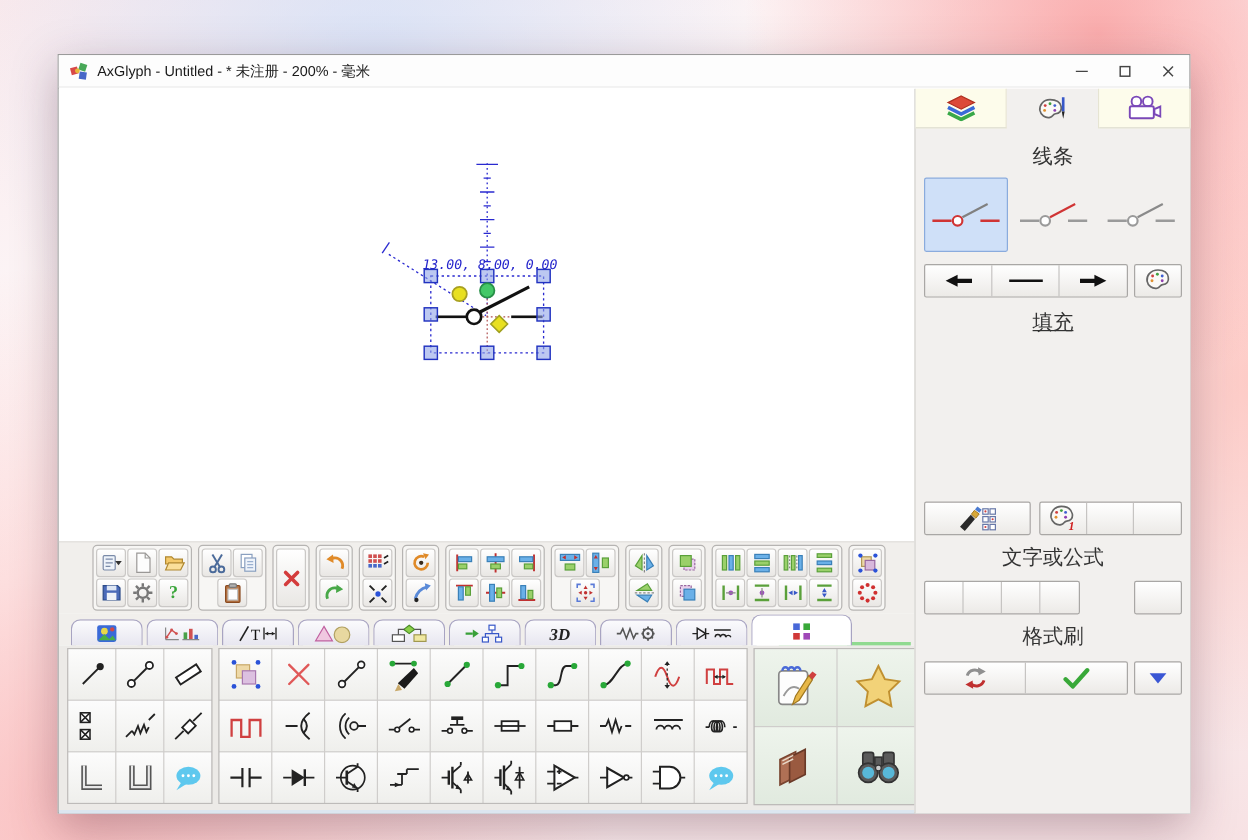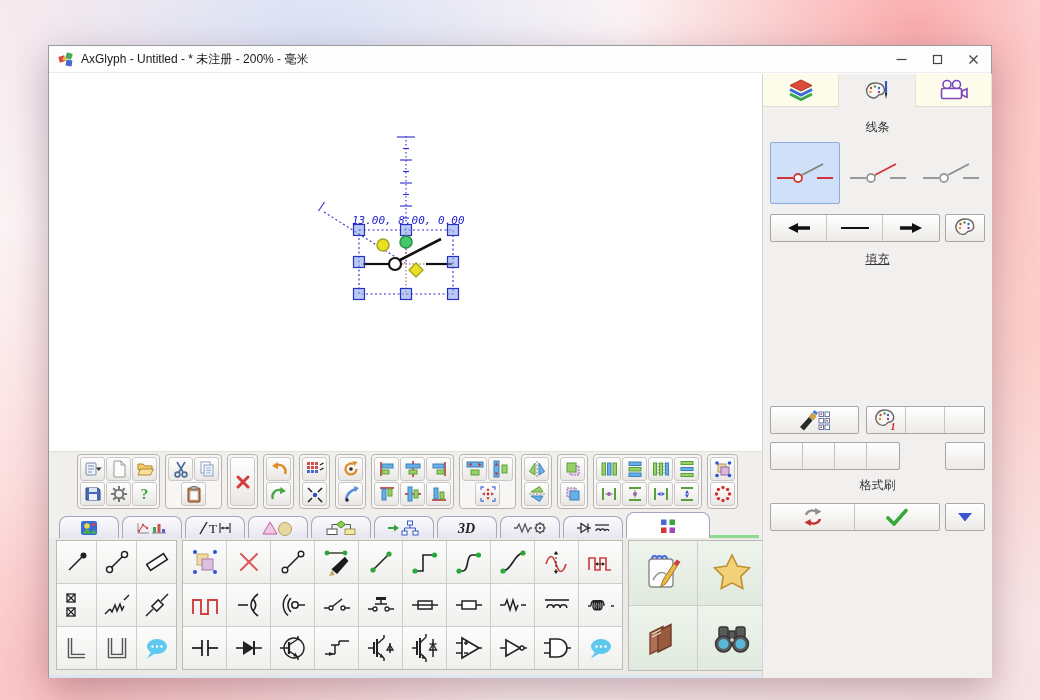--- a/index.html
+++ b/index.html
@@ -47,21 +47,21 @@
   .pal-right .pal-cell{background:linear-gradient(#eef4ec,#e1eadf);}
   .win-bottom{position:absolute;left:0;top:629px;width:713px;height:3px;background:#dce6f0;}
   
   .rpanel{position:absolute;left:713px;top:28px;width:230px;height:604px;background:#f2f0ee;
     border-left:1px solid #d4d2d0;box-sizing:border-box;}
   .rp-tabs{display:flex;height:33px;}
   .rp-tab{flex:1;display:flex;align-items:center;justify-content:center;background:#fdfceb;
     border-right:1px solid #e6e4d2;border-bottom:1px solid #deDCd0;border-bottom:1px solid #dedcd0;}
   .rp-tab.active{background:#f2f0ee;border-bottom:none;}
   .rp-content{position:relative;}
-  .rp-label{text-align:center;font-size:12px;color:#333;}
+  .rp-label{text-align:center;font-size:17px;color:#333;}
   .lbl-lines{margin-top:12px;}
   .ls-row{display:flex;gap:3px;padding-left:7px;margin-top:6px;}
   .ls-item{width:70px;height:62px;display:flex;align-items:center;justify-content:center;border:1px solid transparent;border-radius:2px;box-sizing:border-box;}
   .ls-item.selected{background:#cfe0f8;border:1px solid #8aabdd;}
   .arrow-row{display:flex;margin:10px 7px 0;justify-content:space-between;align-items:center;}
   .btn-group{display:flex;border:1px solid #a9a7a5;border-radius:2px;background:linear-gradient(#ffffff,#eceae7);}
   .btn-group button{border:none;border-right:1px solid #c6c4c2;background:transparent;display:flex;align-items:center;justify-content:center;padding:0;box-sizing:border-box;}
   .btn-group button:last-child{border-right:none;}
   .arrows button{width:56px;height:26px;}
   .sq-btn{border:1px solid #a9a7a5;border-radius:2px;background:linear-gradient(#ffffff,#eceae7);
@@ -1355,20 +1355,21 @@
                     <circle cx="7" cy="11" r="1.2" fill="#e09030"></circle>
                     <circle cx="15" cy="11" r="1.2" fill="#9040b0"></circle>
                     <text x="17.5" y="22" font-size="10" font-weight="bold" font-style="italic" fill="#d02020" font-family="Liberation Serif,serif">1</text>
                   </svg>
                 </span>
               </button>
             <button></button>
             <button></button>
           </div>
         </div>
+        <div class="rp-label lbl-text">文字或公式</div>
         <div class="text-row">
           <div class="btn-group cells4">
             <button></button>
             <button></button>
             <button></button>
             <button></button>
           </div>
           <button class="sq-btn" style="width:40px;height:28px;"></button>
         </div>
         <div class="rp-label lbl-fp">格式刷</div>

